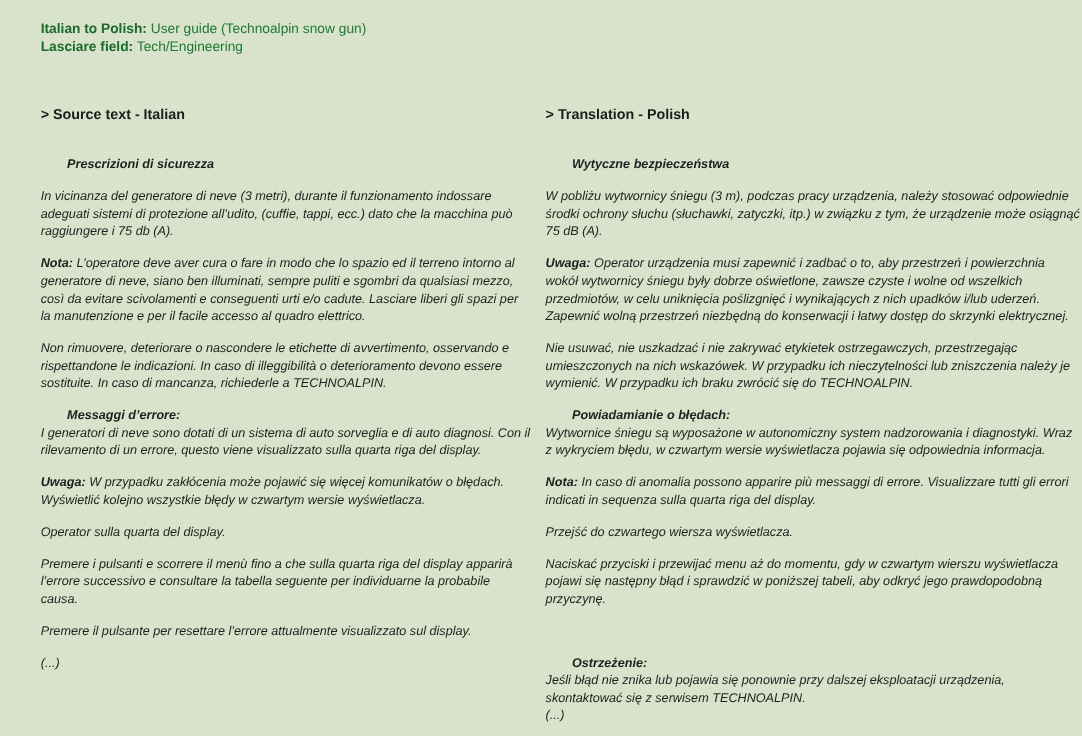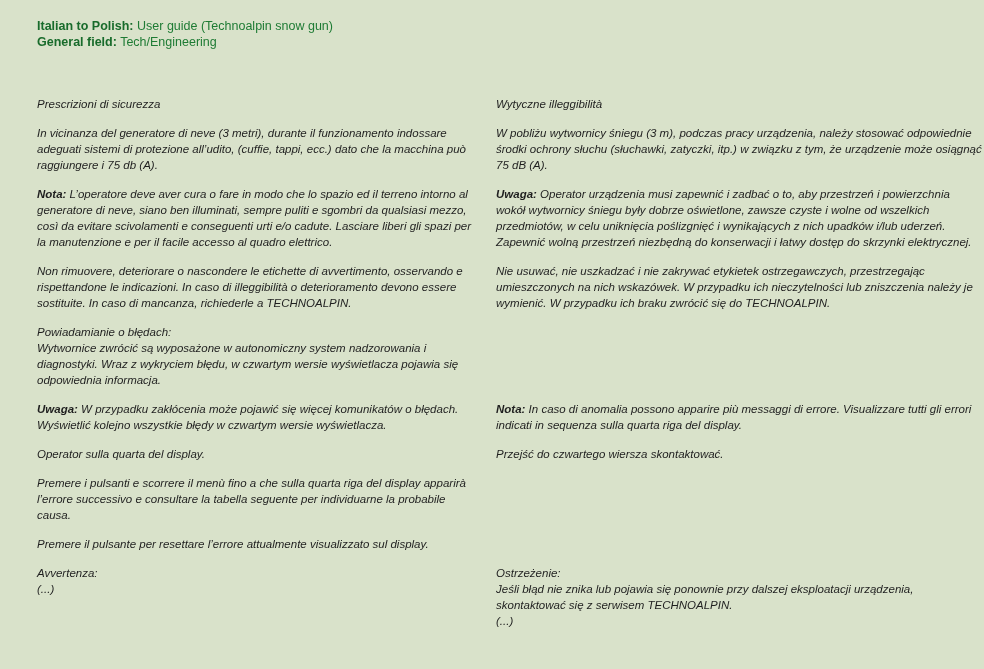--- a/index.html
+++ b/index.html
@@ -38,79 +38,86 @@
     margin-bottom: 18px;
   }
   .cell {
     font-size: 11.5px;
     line-height: 16px;
     font-style: italic;
     color: #1f1f1f;
   }
   .cell .heading {
     display: block;
-    font-weight: normal;
+    font-weight: bold;
+    margin-left: 24px;
   }
   .cell .lead { font-weight: bold; }
   .cell .tail { display: block; }
 </style>
 </head>
 <body>
 
 <div class="page">
 
   <div class="doc-header">
     <div><span class="lbl">Italian to Polish:</span><span> User guide (Technoalpin snow gun)</span></div>
-    <div><span class="lbl">General field:</span><span> Tech/Engineering</span></div>
+    <div><span class="lbl">Lasciare field:</span><span> Tech/Engineering</span></div>
   </div>
 
   <div class="columns">
 
+    <div class="trow">
+      <div class="col-header">&gt; Source text - Italian</div>
+      <div class="col-header">&gt; Translation - Polish</div>
+    </div>
 
     <div class="trow">
       <div class="cell"><span class="heading">Prescrizioni di sicurezza</span><b class="lead"></b><span></span><span class="tail"></span></div>
-      <div class="cell"><span class="heading">Wytyczne illeggibilità</span><b class="lead"></b><span></span><span class="tail"></span></div>
+      <div class="cell"><span class="heading">Wytyczne bezpieczeństwa</span><b class="lead"></b><span></span><span class="tail"></span></div>
     </div>
 
     <div class="trow">
       <div class="cell"><span class="heading"></span><b class="lead"></b><span>In vicinanza del generatore di neve (3 metri), durante il funzionamento indossare adeguati sistemi di protezione all’udito, (cuffie, tappi, ecc.) dato che la macchina può raggiungere i 75 db (A).</span><span class="tail"></span></div>
       <div class="cell"><span class="heading"></span><b class="lead"></b><span>W pobliżu wytwornicy śniegu (3 m), podczas pracy urządzenia, należy stosować odpowiednie środki ochrony słuchu (słuchawki, zatyczki, itp.) w związku z tym, że urządzenie może osiągnąć 75 dB (A).</span><span class="tail"></span></div>
     </div>
 
     <div class="trow">
       <div class="cell"><span class="heading"></span><b class="lead">Nota: </b><span>L’operatore deve aver cura o fare in modo che lo spazio ed il terreno intorno al generatore di neve, siano ben illuminati, sempre puliti e sgombri da qualsiasi mezzo, così da evitare scivolamenti e conseguenti urti e/o cadute. Lasciare liberi gli spazi per la manutenzione e per il facile accesso al quadro elettrico.</span><span class="tail"></span></div>
       <div class="cell"><span class="heading"></span><b class="lead">Uwaga: </b><span>Operator urządzenia musi zapewnić i zadbać o to, aby przestrzeń i powierzchnia wokół wytwornicy śniegu były dobrze oświetlone, zawsze czyste i wolne od wszelkich przedmiotów, w celu uniknięcia poślizgnięć i wynikających z nich upadków i/lub uderzeń. Zapewnić wolną przestrzeń niezbędną do konserwacji i łatwy dostęp do skrzynki elektrycznej.</span><span class="tail"></span></div>
     </div>
 
     <div class="trow">
       <div class="cell"><span class="heading"></span><b class="lead"></b><span>Non rimuovere, deteriorare o nascondere le etichette di avvertimento, osservando e rispettandone le indicazioni. In caso di illeggibilità o deterioramento devono essere sostituite. In caso di mancanza, richiederle a TECHNOALPIN.</span><span class="tail"></span></div>
       <div class="cell"><span class="heading"></span><b class="lead"></b><span>Nie usuwać, nie uszkadzać i nie zakrywać etykietek ostrzegawczych, przestrzegając umieszczonych na nich wskazówek. W przypadku ich nieczytelności lub zniszczenia należy je wymienić. W przypadku ich braku zwrócić się do TECHNOALPIN.</span><span class="tail"></span></div>
     </div>
 
     <div class="trow">
-      <div class="cell"><span class="heading">Powiadamianie o błędach:</span><b class="lead"></b><span>Wytwornice zwrócić są wyposażone w autonomiczny system nadzorowania i diagnostyki. Wraz z wykryciem błędu, w czwartym wersie wyświetlacza pojawia się odpowiednia informacja.</span><span class="tail"></span></div>
+      <div class="cell"><span class="heading">Messaggi d’errore:</span><b class="lead"></b><span>I generatori di neve sono dotati di un sistema di auto sorveglia e di auto diagnosi. Con il rilevamento di un errore, questo viene visualizzato sulla quarta riga del display.</span><span class="tail"></span></div>
+      <div class="cell"><span class="heading">Powiadamianie o błędach:</span><b class="lead"></b><span>Wytwornice śniegu są wyposażone w autonomiczny system nadzorowania i diagnostyki. Wraz z wykryciem błędu, w czwartym wersie wyświetlacza pojawia się odpowiednia informacja.</span><span class="tail"></span></div>
     </div>
 
     <div class="trow">
       <div class="cell"><span class="heading"></span><b class="lead">Uwaga: </b><span>W przypadku zakłócenia może pojawić się więcej komunikatów o błędach. Wyświetlić kolejno wszystkie błędy w czwartym wersie wyświetlacza.</span><span class="tail"></span></div>
       <div class="cell"><span class="heading"></span><b class="lead">Nota: </b><span>In caso di anomalia possono apparire più messaggi di errore. Visualizzare tutti gli errori indicati in sequenza sulla quarta riga del display.</span><span class="tail"></span></div>
     </div>
 
     <div class="trow">
       <div class="cell"><span class="heading"></span><b class="lead"></b><span>Operator sulla quarta del display.</span><span class="tail"></span></div>
-      <div class="cell"><span class="heading"></span><b class="lead"></b><span>Przejść do czwartego wiersza skontaktować.</span><span class="tail"></span></div>
+      <div class="cell"><span class="heading"></span><b class="lead"></b><span>Przejść do czwartego wiersza wyświetlacza.</span><span class="tail"></span></div>
     </div>
 
     <div class="trow">
       <div class="cell"><span class="heading"></span><b class="lead"></b><span>Premere i pulsanti e scorrere il menù fino a che sulla quarta riga del display apparirà l’errore successivo e consultare la tabella seguente per individuarne la probabile causa.</span><span class="tail"></span></div>
+      <div class="cell"><span class="heading"></span><b class="lead"></b><span>Naciskać przyciski i przewijać menu aż do momentu, gdy w czwartym wierszu wyświetlacza pojawi się następny błąd i sprawdzić w poniższej tabeli, aby odkryć jego prawdopodobną przyczynę.</span><span class="tail"></span></div>
     </div>
 
     <div class="trow">
       <div class="cell"><span class="heading"></span><b class="lead"></b><span>Premere il pulsante per resettare l’errore attualmente visualizzato sul display.</span><span class="tail"></span></div>
     </div>
 
     <div class="trow">
-      <div class="cell"><span class="heading">Avvertenza:</span><b class="lead"></b><span class="tail">(...)</span></div>
+      <div class="cell"><b class="lead"></b><span class="tail">(...)</span></div>
       <div class="cell"><span class="heading">Ostrzeżenie:</span><b class="lead"></b><span>Jeśli błąd nie znika lub pojawia się ponownie przy dalszej eksploatacji urządzenia, skontaktować się z serwisem TECHNOALPIN.</span><span class="tail">(...)</span></div>
     </div>
 
   </div>
 </div>
 
 </body></html>

